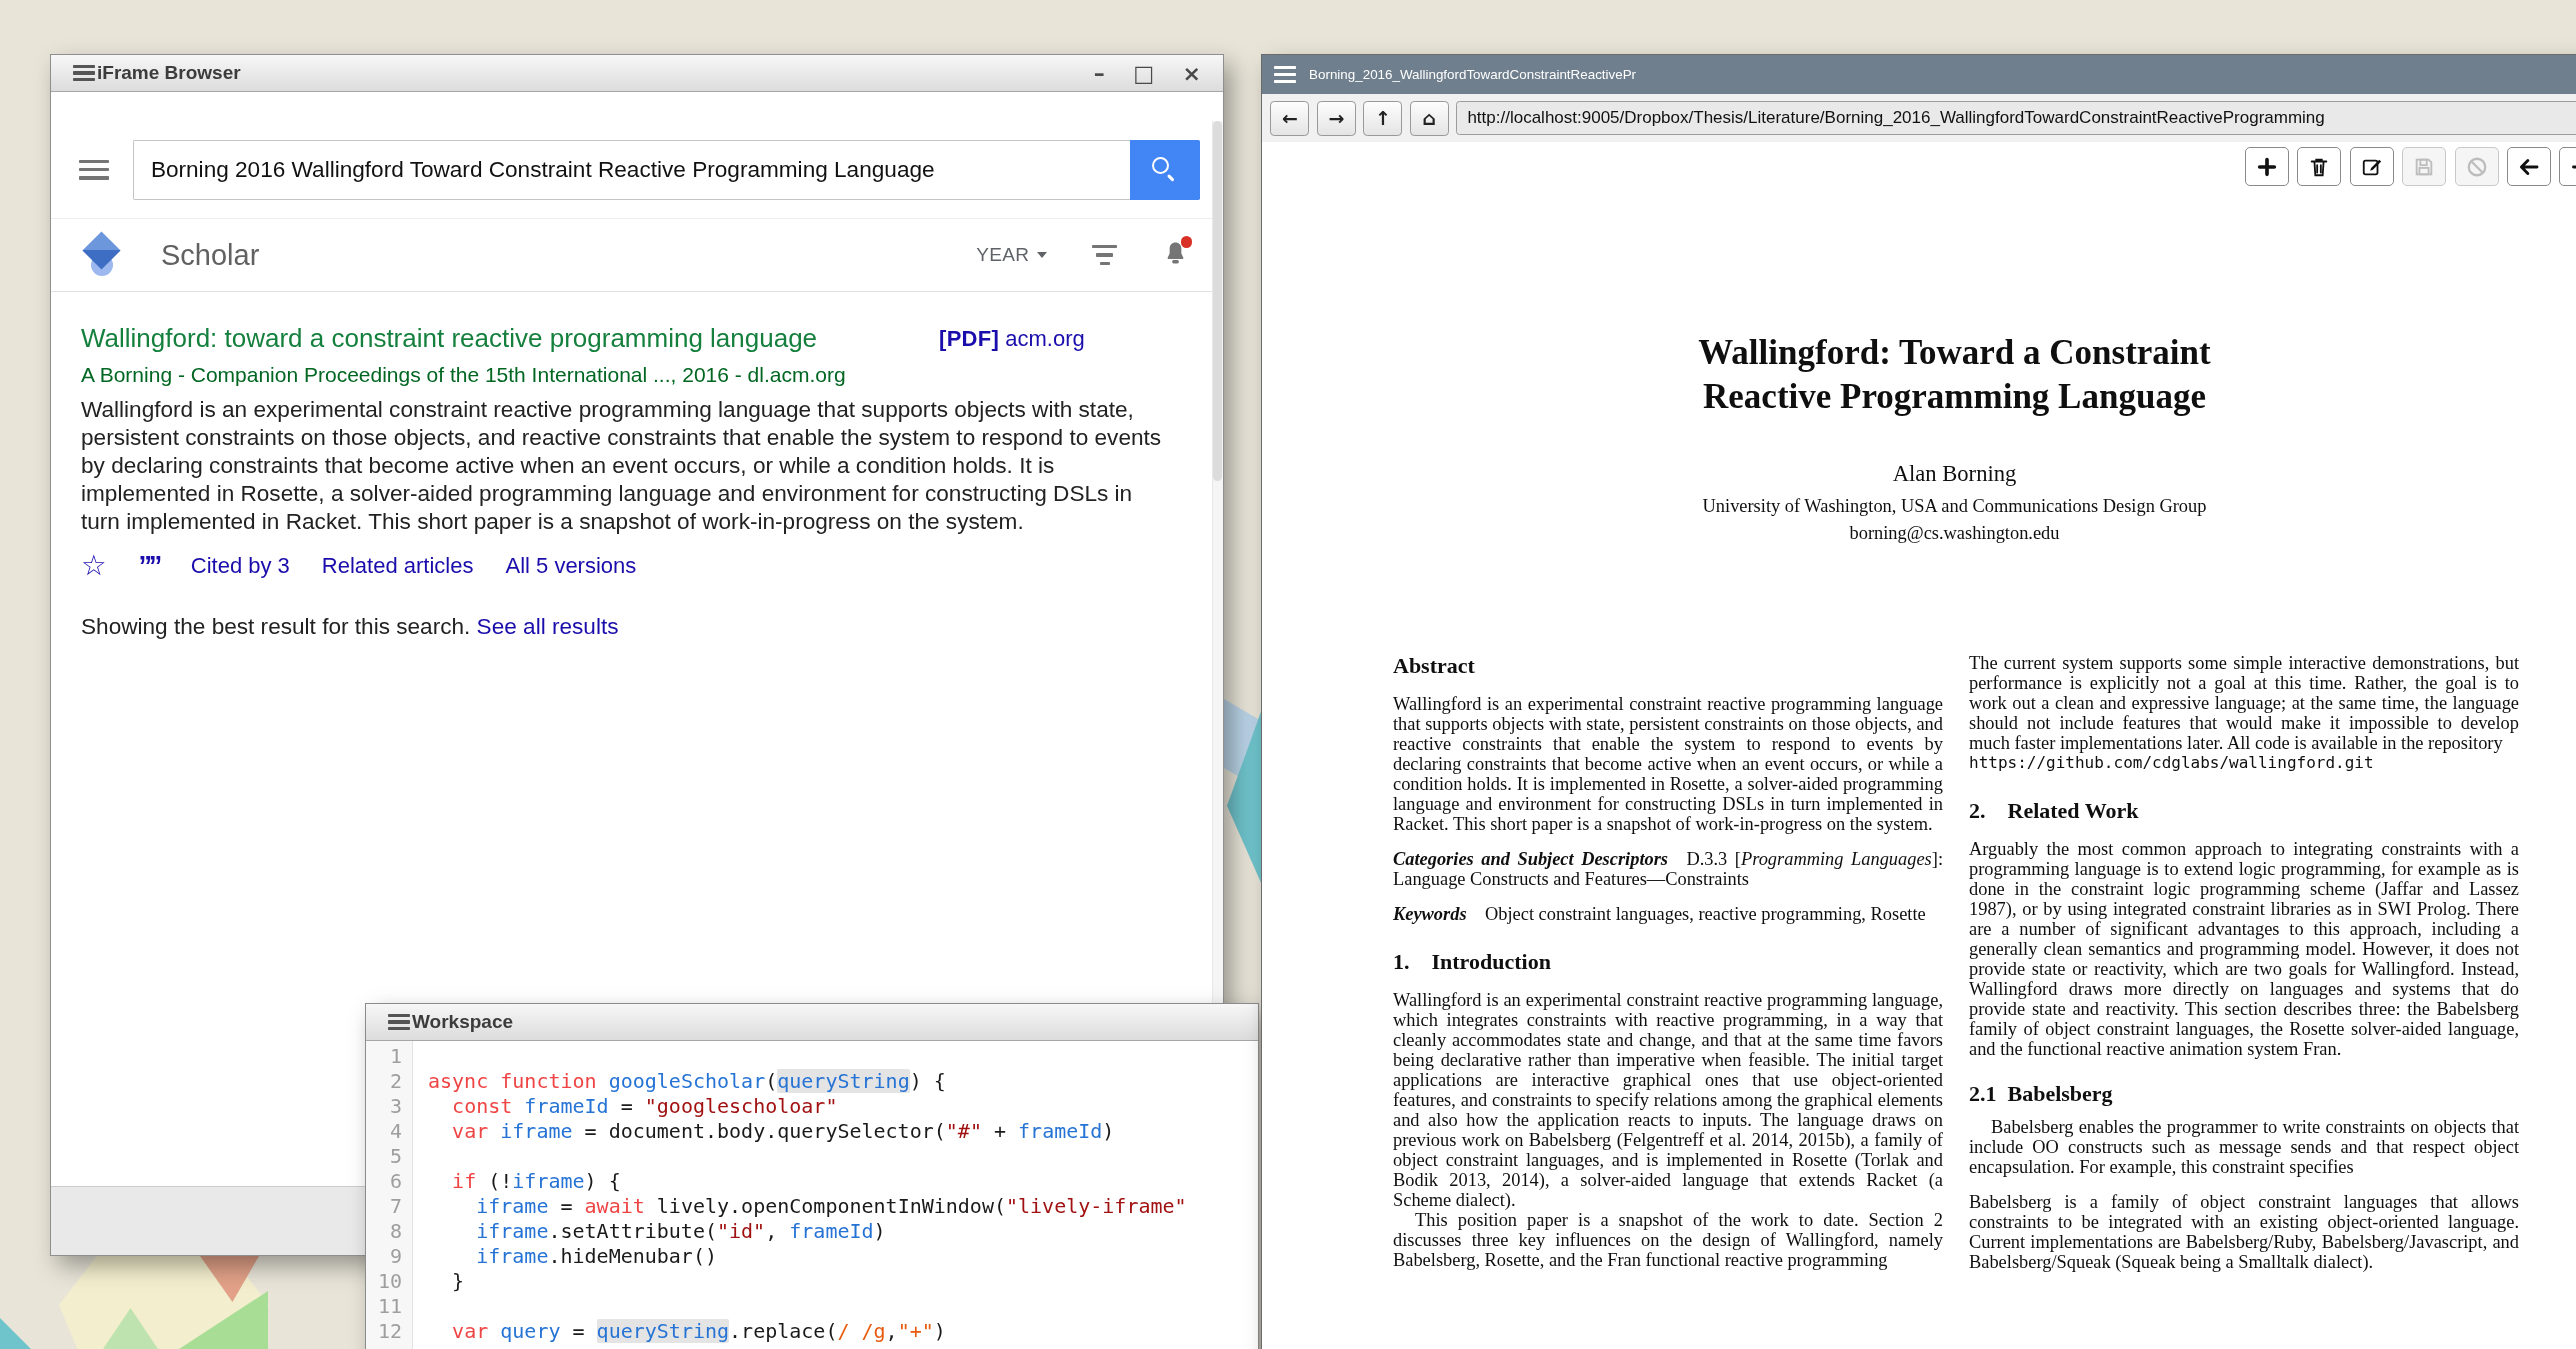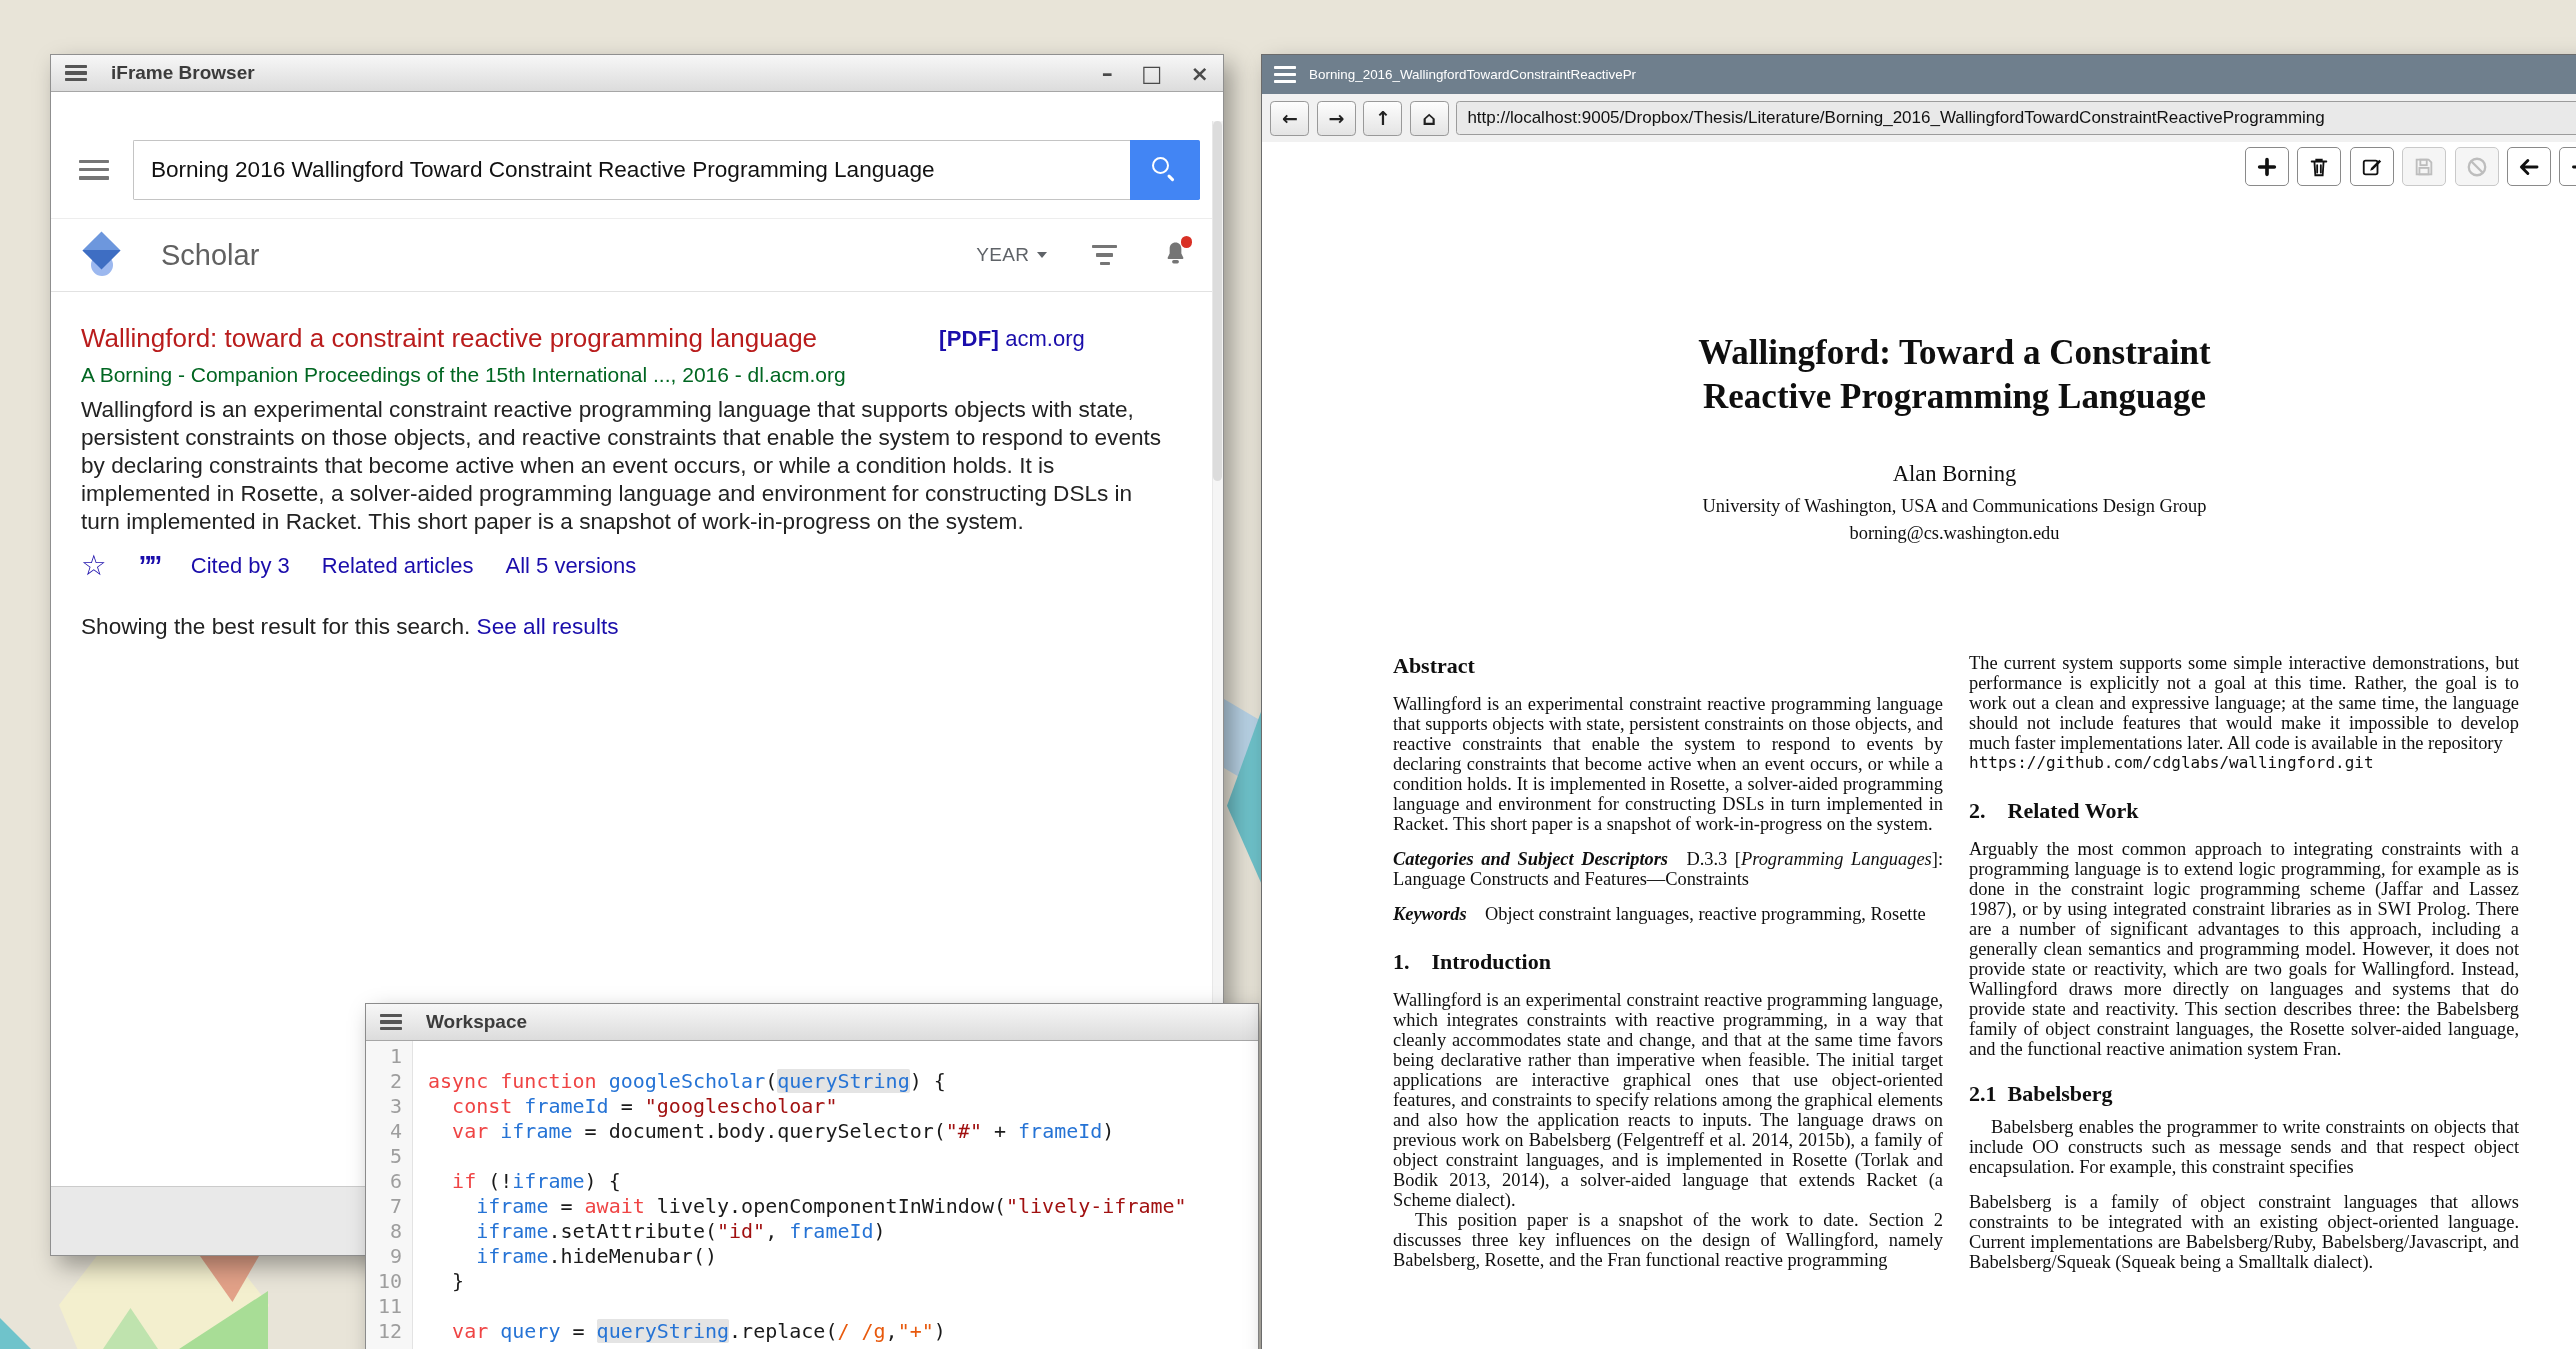--- a/index.html
+++ b/index.html
@@ -5,21 +5,21 @@
   * { margin:0; padding:0; box-sizing:border-box; }
   html,body { width:2576px; height:1350px; overflow:hidden; }
   body { position:relative; background:#e8e4d8; font-family:"Liberation Sans",sans-serif; }
 
   
   .shape { position:absolute; z-index:0; }
 
   
   .win { position:absolute; background:#fff; box-shadow:8.4px 10px 22px rgba(0,0,0,.35); }
   .titlebar { height:37px; background:linear-gradient(#f7f7f7,#dcdcdc); border-bottom:0.8px solid #a6a6a6;
-              display:flex; align-items:center; padding:0 14px; gap:24px; }
+              display:flex; align-items:center; padding:0 22px; gap:2px; }
   .titlebar .wtitle { font-weight:bold; font-size:19px; color:#3c3c3c; }
   .burger { display:flex; flex-direction:column; gap:3.4px; width:22px; }
   .burger span { height:3.4px; background:#555; border-radius:0.8px; }
   .winctrls { margin-left:auto; display:flex; gap:28.5px; font-weight:bold; font-size:22px; color:#4a4a4a;
               font-family:"DejaVu Sans",sans-serif; }
 
   
   .browser { left:50px; top:54px; width:1174px; height:1202px; border:1.7px solid #8f8f8f; z-index:1; }
   .scholar { position:absolute; top:37px; left:0; right:0; height:1096px; background:#fff; overflow:hidden;margin-top:29px; }
   .searchrow { position:absolute; top:11.7px; left:25px; right:23.5px; height:74px; display:flex; align-items:center; }
@@ -43,21 +43,21 @@
   .header-right { margin-left:auto; display:flex; align-items:center; gap:45px; }
   .year { display:flex; align-items:center; gap:7.5px; font-size:19px; color:#5f6368; letter-spacing:0.4px; cursor:pointer; }
   .caret { width:0; height:0; border-left:5.9px solid transparent; border-right:5.9px solid transparent; border-top:6.7px solid #5f6368; }
   .filter-icon { display:flex; flex-direction:column; align-items:center; gap:5px; cursor:pointer; }
   .filter-icon span { height:3.4px; background:#757575; border-radius:0.8px; }
   .bell { position:relative; cursor:pointer; }
   .bell .dot { position:absolute; right:-3.4px; top:-3.4px; width:11.7px; height:11.7px; border-radius:50%; background:#d93025; }
 
   .results { position:absolute; top:171px; left:30px; width:1118px; }
   .result-head { position:relative; padding-top:30px; }
-  .r-title { display:block; width:798px; font-size:26px; line-height:33px; color:#b91c1c; text-decoration:none; cursor:pointer; }
+  .r-title { display:block; width:798px; font-size:26px; line-height:33px; color:#15803d; text-decoration:none; cursor:pointer; }
   .r-pdf { position:absolute; left:858px; top:34px; font-size:22px; color:#1a0dab; cursor:pointer; white-space:nowrap; }
   .r-pdf b { letter-spacing:0.3px; }
   .r-byline { margin-top:8.4px; font-size:21px; color:#006621; }
   .r-snippet { margin-top:8.4px; width:1086px; font-size:22.6px; line-height:28px; color:#222; }
   .r-actions { margin-top:17px; display:flex; align-items:center; gap:32px; font-size:22px; color:#1a0dab; }
   .star { font-size:28.5px; line-height:23.5px; cursor:pointer; }
   .quotes { font-weight:bold; font-size:27px; line-height:22px; letter-spacing:-3.4px; cursor:pointer; }
   .r-link { cursor:pointer; }
   .r-footer { margin-top:35px; font-size:22.6px; color:#222; }
   .r-footer .see { color:#1a0dab; cursor:pointer; }

